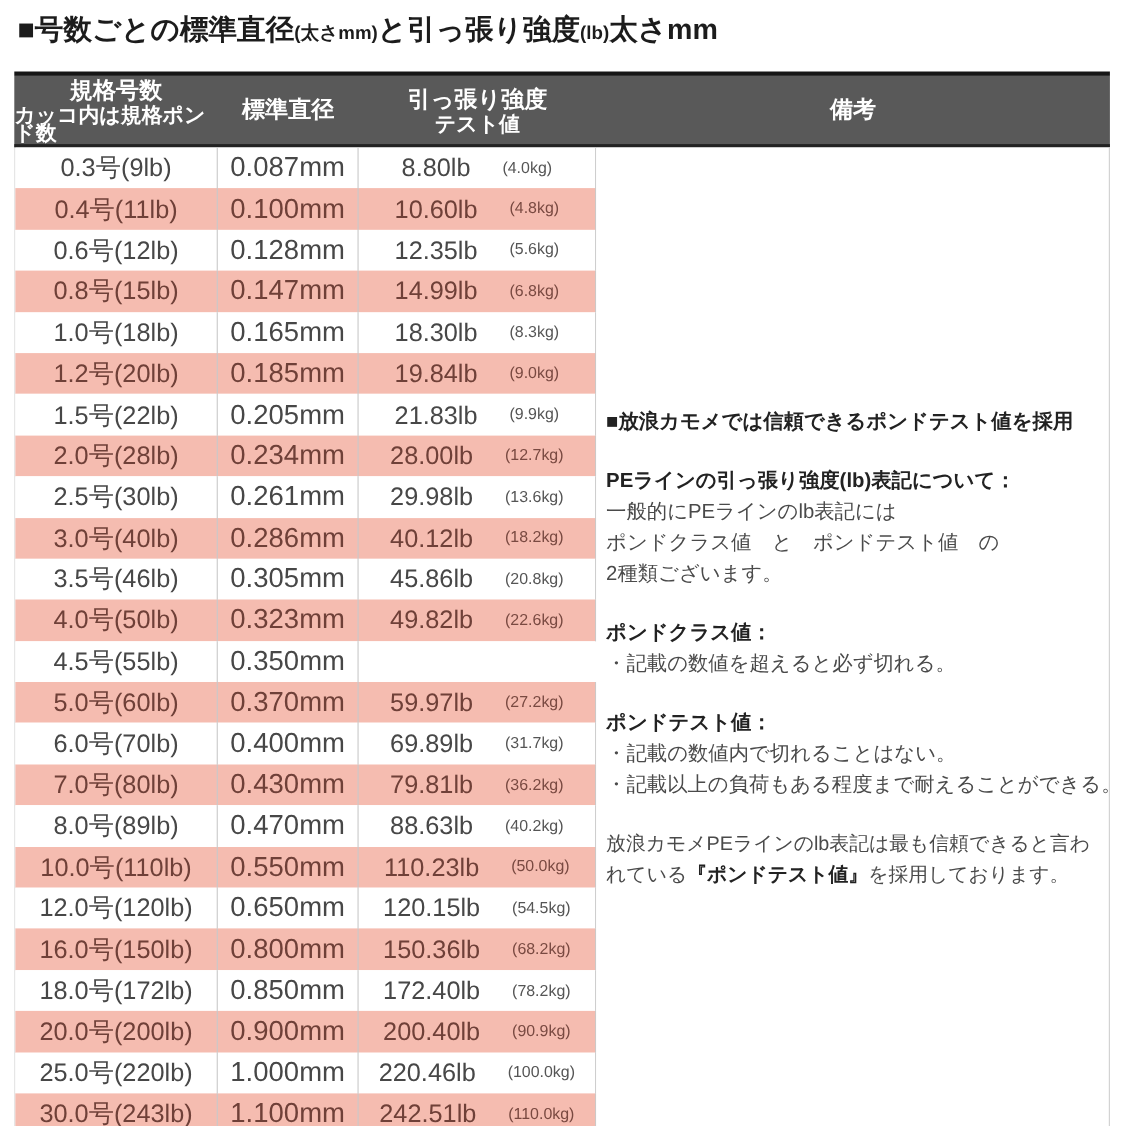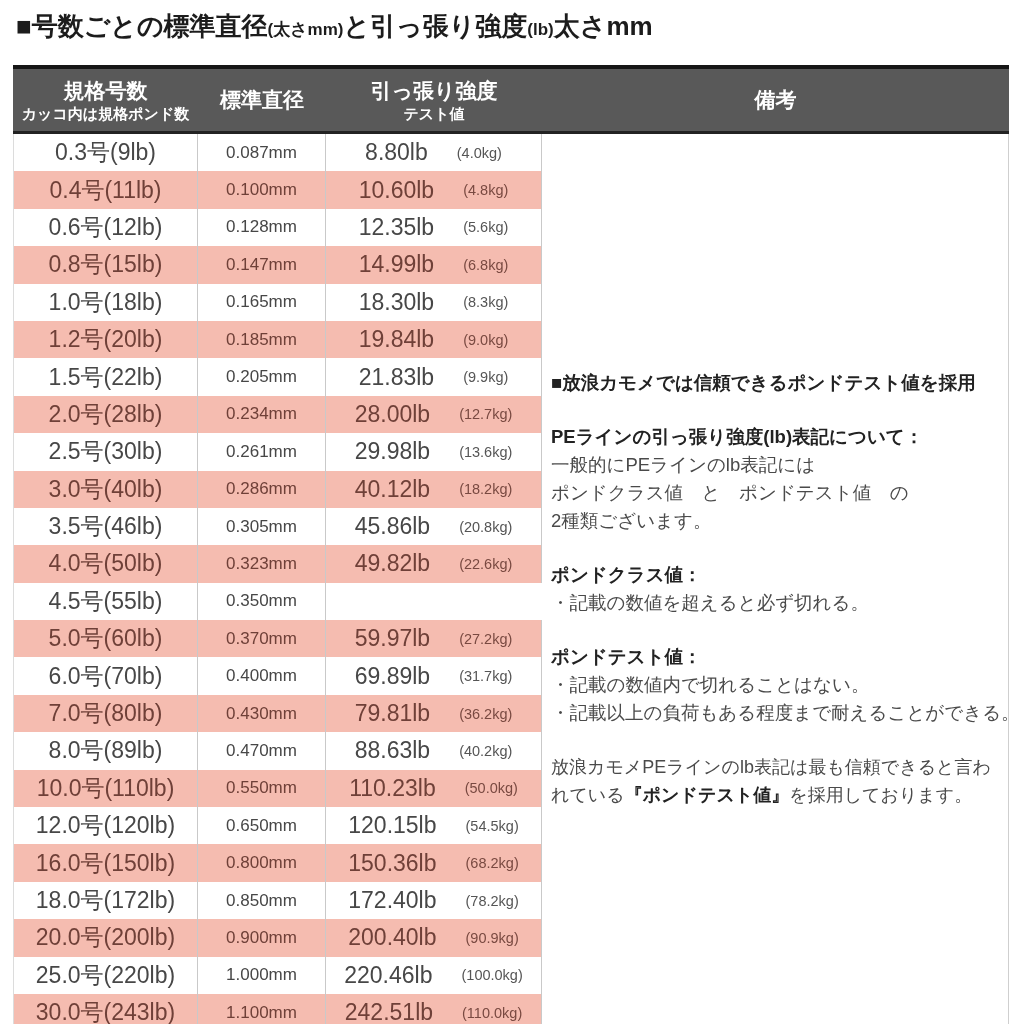--- a/index.html
+++ b/index.html
@@ -31,21 +31,21 @@
     display:flex;width:996px;height:65px;
     background:#595959;color:#ffffff;
     border-bottom:3px solid #222222;
     box-sizing:border-box;
   }
   .th{
     display:flex;flex-direction:column;align-items:center;justify-content:center;
     box-sizing:border-box;font-weight:bold;
   }
   .th-main{font-size:21px;line-height:24px;}
-  .th-sub{font-size:15px;line-height:16px;margin-top:3px;}
+  .th-sub{font-size:19px;line-height:16px;margin-top:3px;}
   .th1{width:185px;}
   .th2{width:128px;}
   .th3{width:216px;}
   .th4{width:467px;}
 
   
   .tbody{display:flex;width:996px;}
   .rows{
     width:529px;
     border-left:1px solid #dcdcdc;
@@ -54,21 +54,21 @@
   }
   .row{display:flex;height:37.4px;background:#ffffff;}
   .row.pink{background:#f5bcb0;}
   .cell{
     display:flex;align-items:center;justify-content:center;
     box-sizing:border-box;border-right:1px solid #c9c9c9;
     color:#474747;white-space:nowrap;
   }
   .row.pink .cell{color:#6f4038;}
   .c-size{width:184px;font-size:23px;}
-  .c-dia{width:128px;font-size:17px;text-align:center;}
+  .c-dia{width:128px;font-size:25px;text-align:center;}
   .c-str{width:216px;font-size:23px;gap:23px;}
   .c-str .kg{font-size:14.5px;margin-left:6px;opacity:.92;}
 
   
   .remarks{
     width:467px;background:#ffffff;
     border-right:1px solid #cfcfcf;border-bottom:1px solid #cfcfcf;
     box-sizing:border-box;
     display:flex;flex-direction:column;justify-content:center;
     padding:12px 7px 4px 9px;

